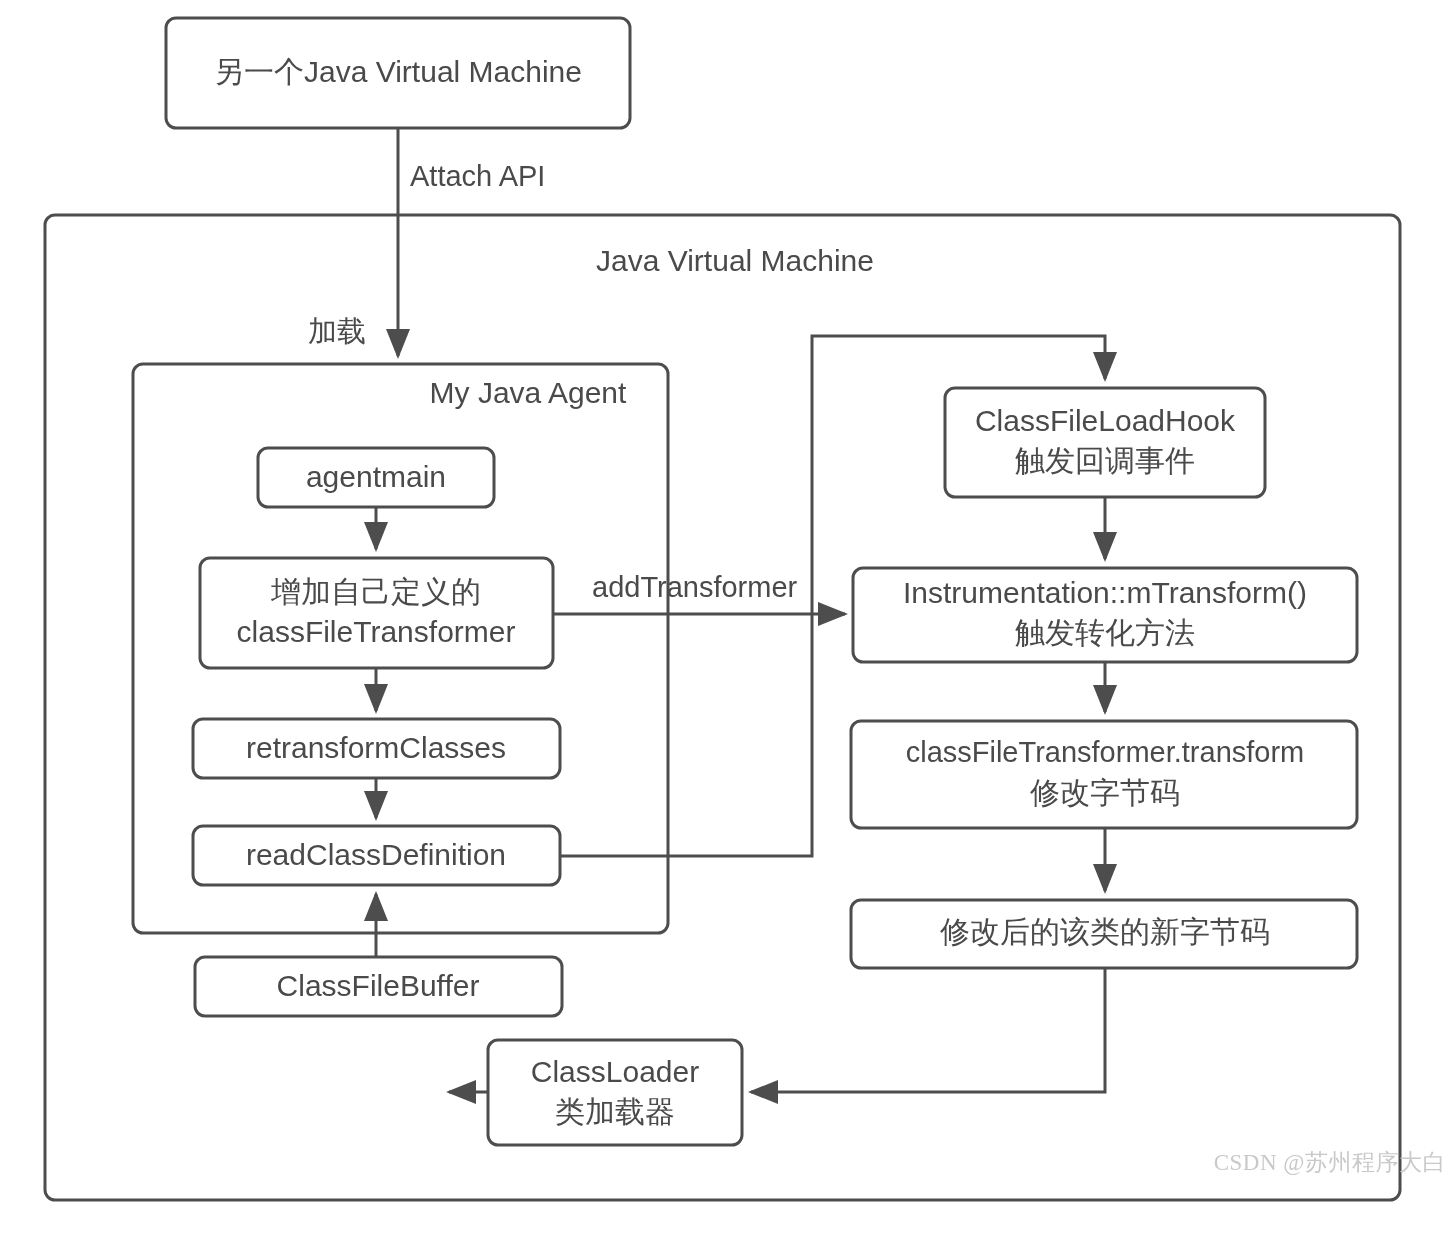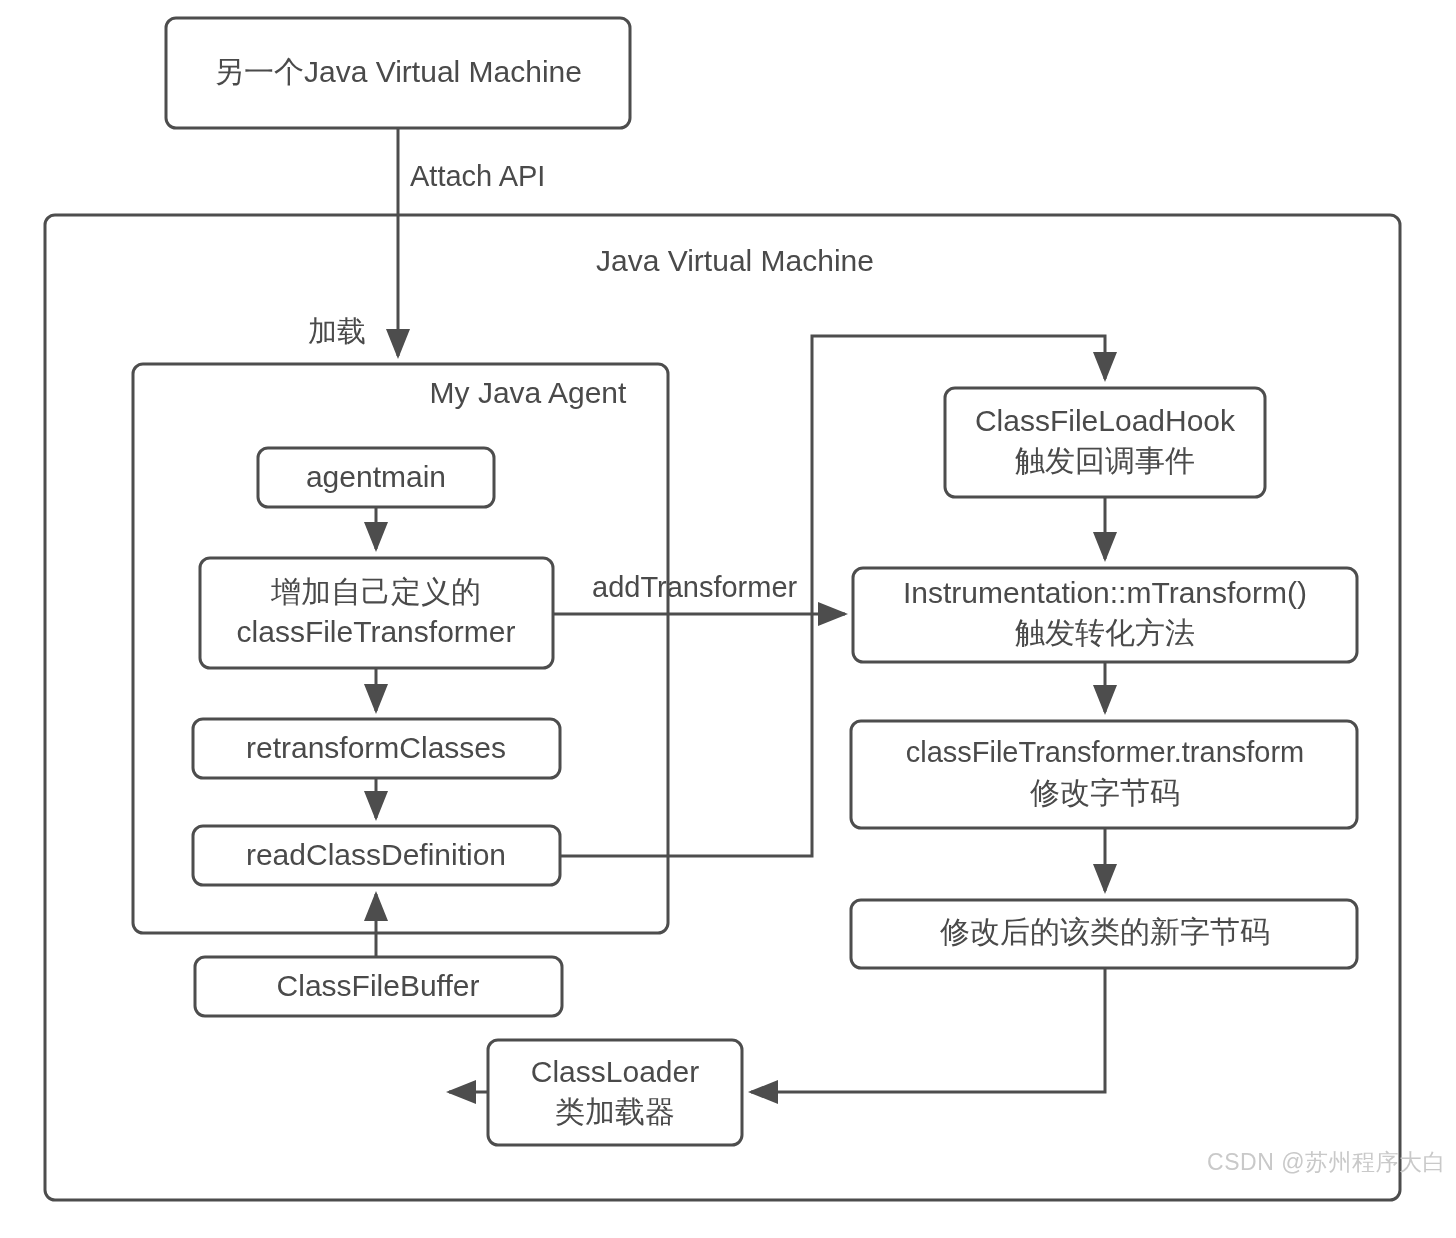--- a/index.html
+++ b/index.html
@@ -60,21 +60,21 @@
     font-family: "Liberation Sans", sans-serif;
     font-size: 30px;
     text-anchor: middle;
     dominant-baseline: middle;
   }
   .watermark {
     position: absolute;
     right: 10px;
     bottom: 4px;
     color: #c9c9c9;
-    font-family: Liberation Sans, sans-serif;
+    font-family: Liberation Serif, serif;
     font-size: 23px;
     white-space: nowrap;
     letter-spacing: 0.5px;
   }
 </style>
 </head>
 <body>
 
 <div id="diagram-root">
 

